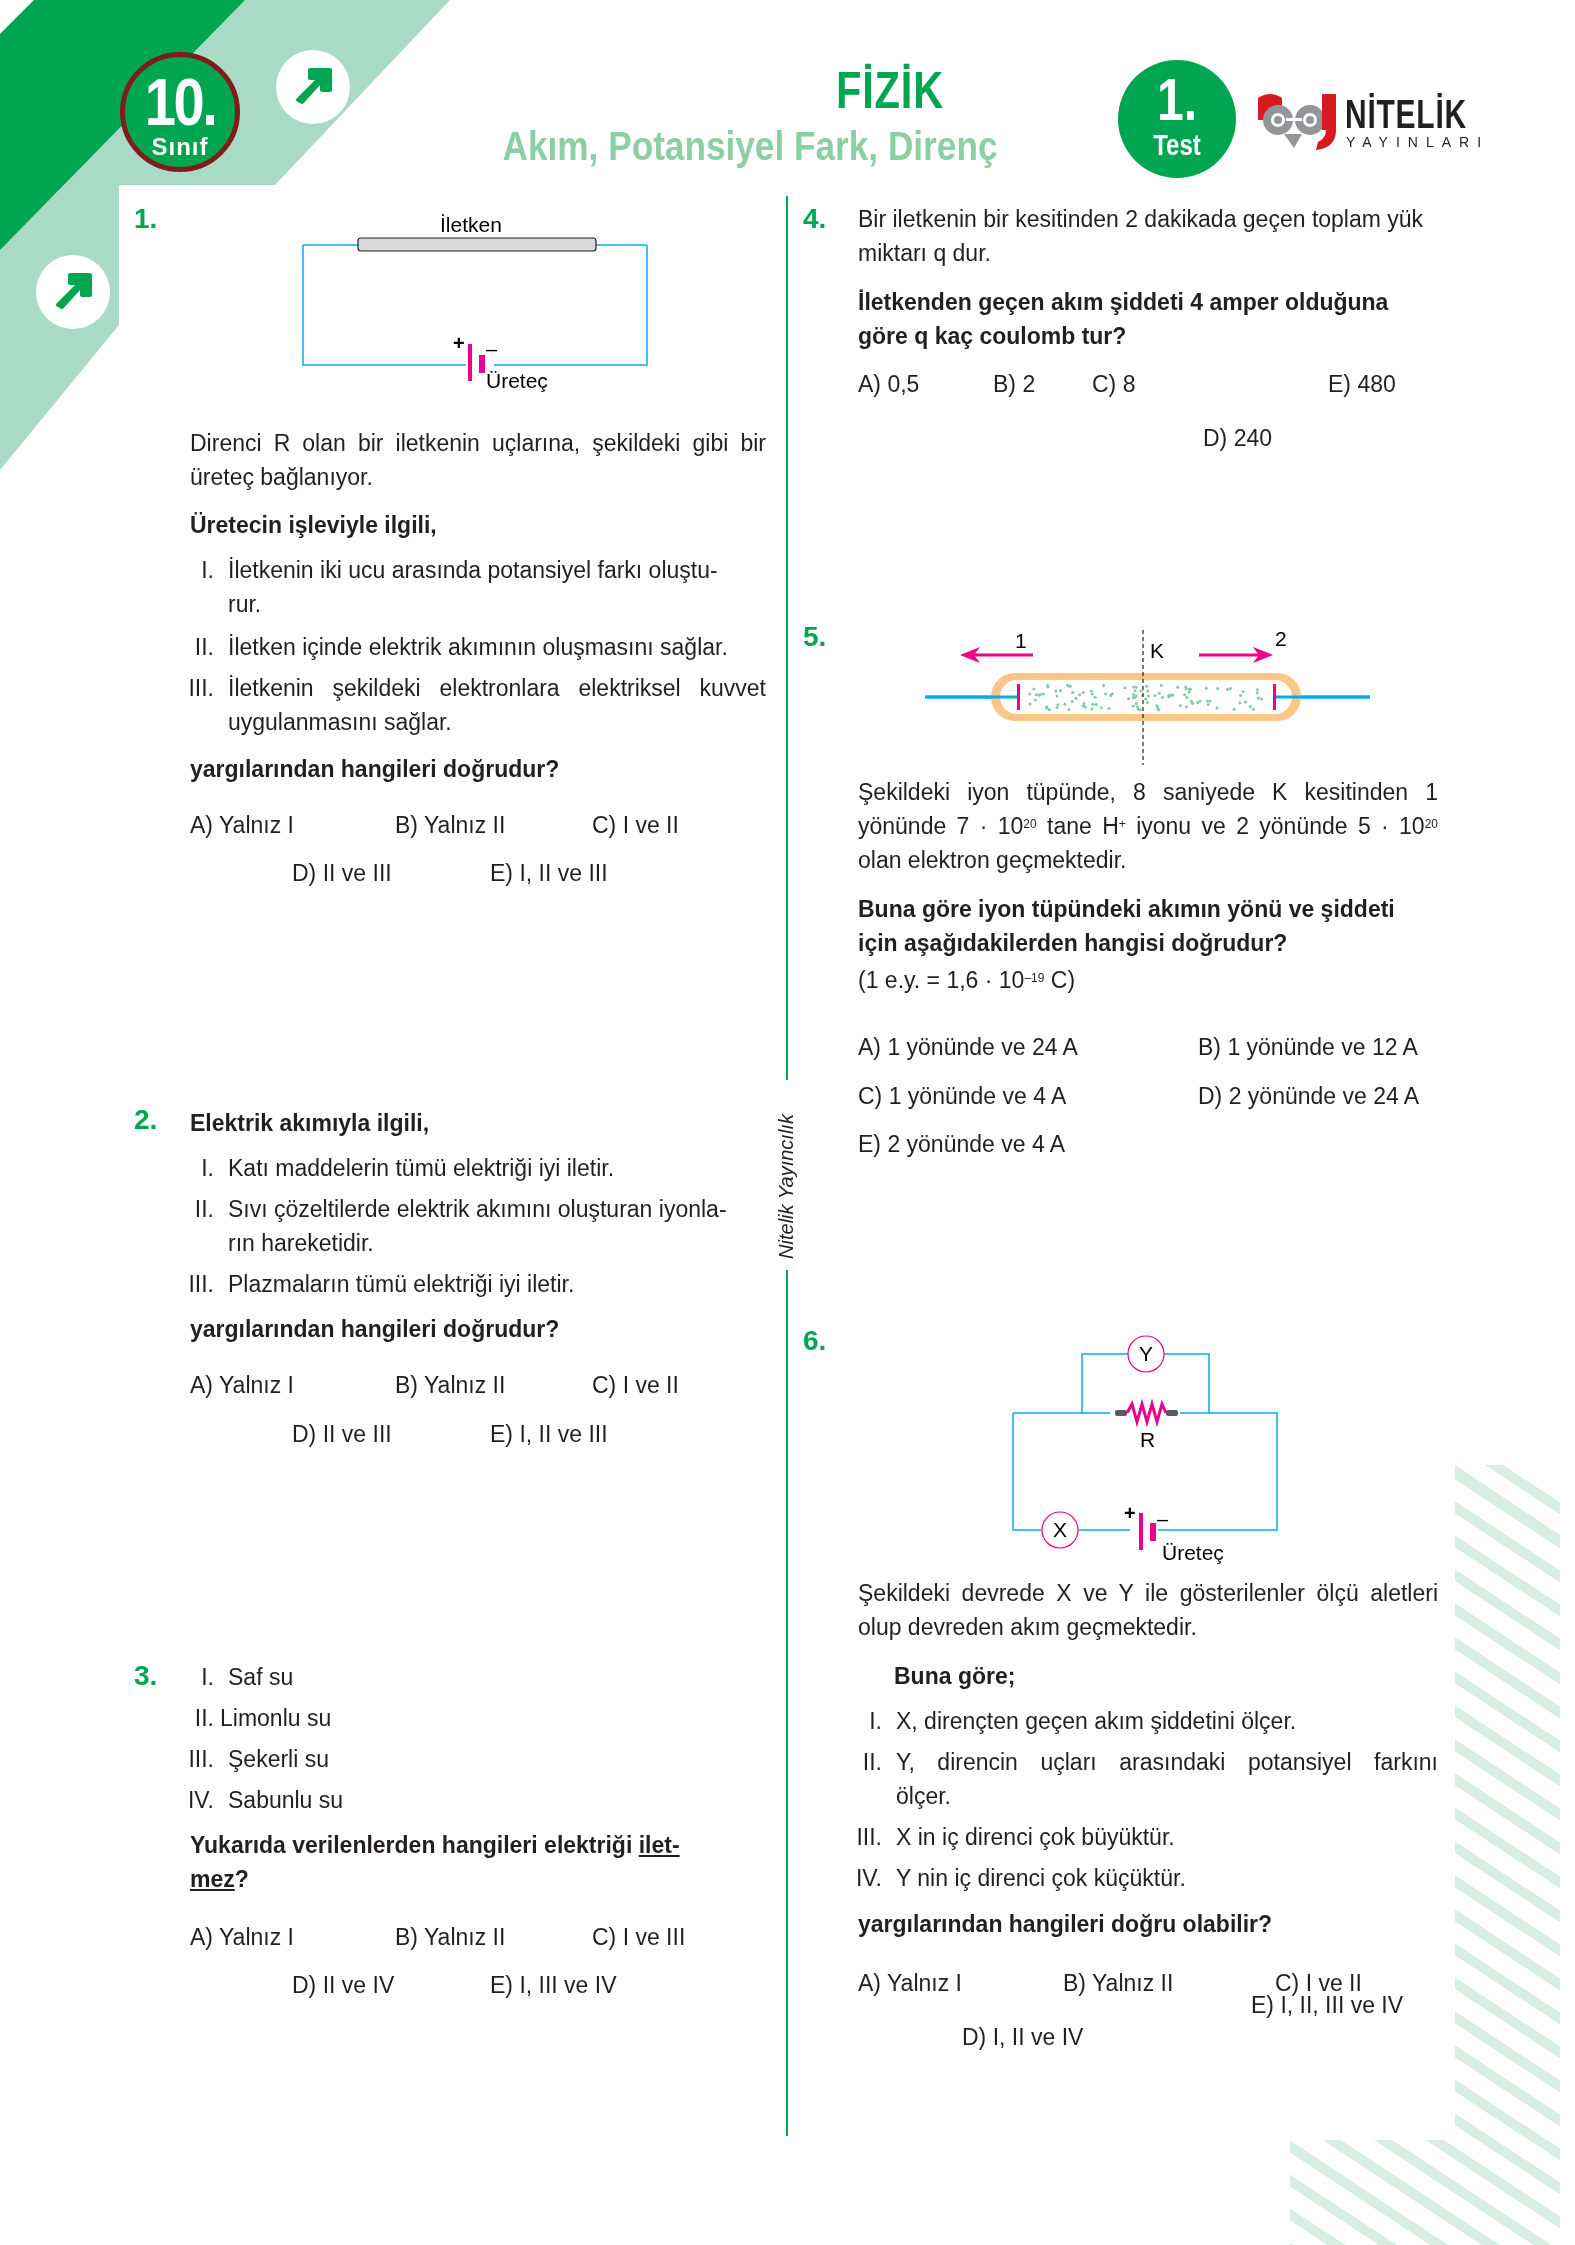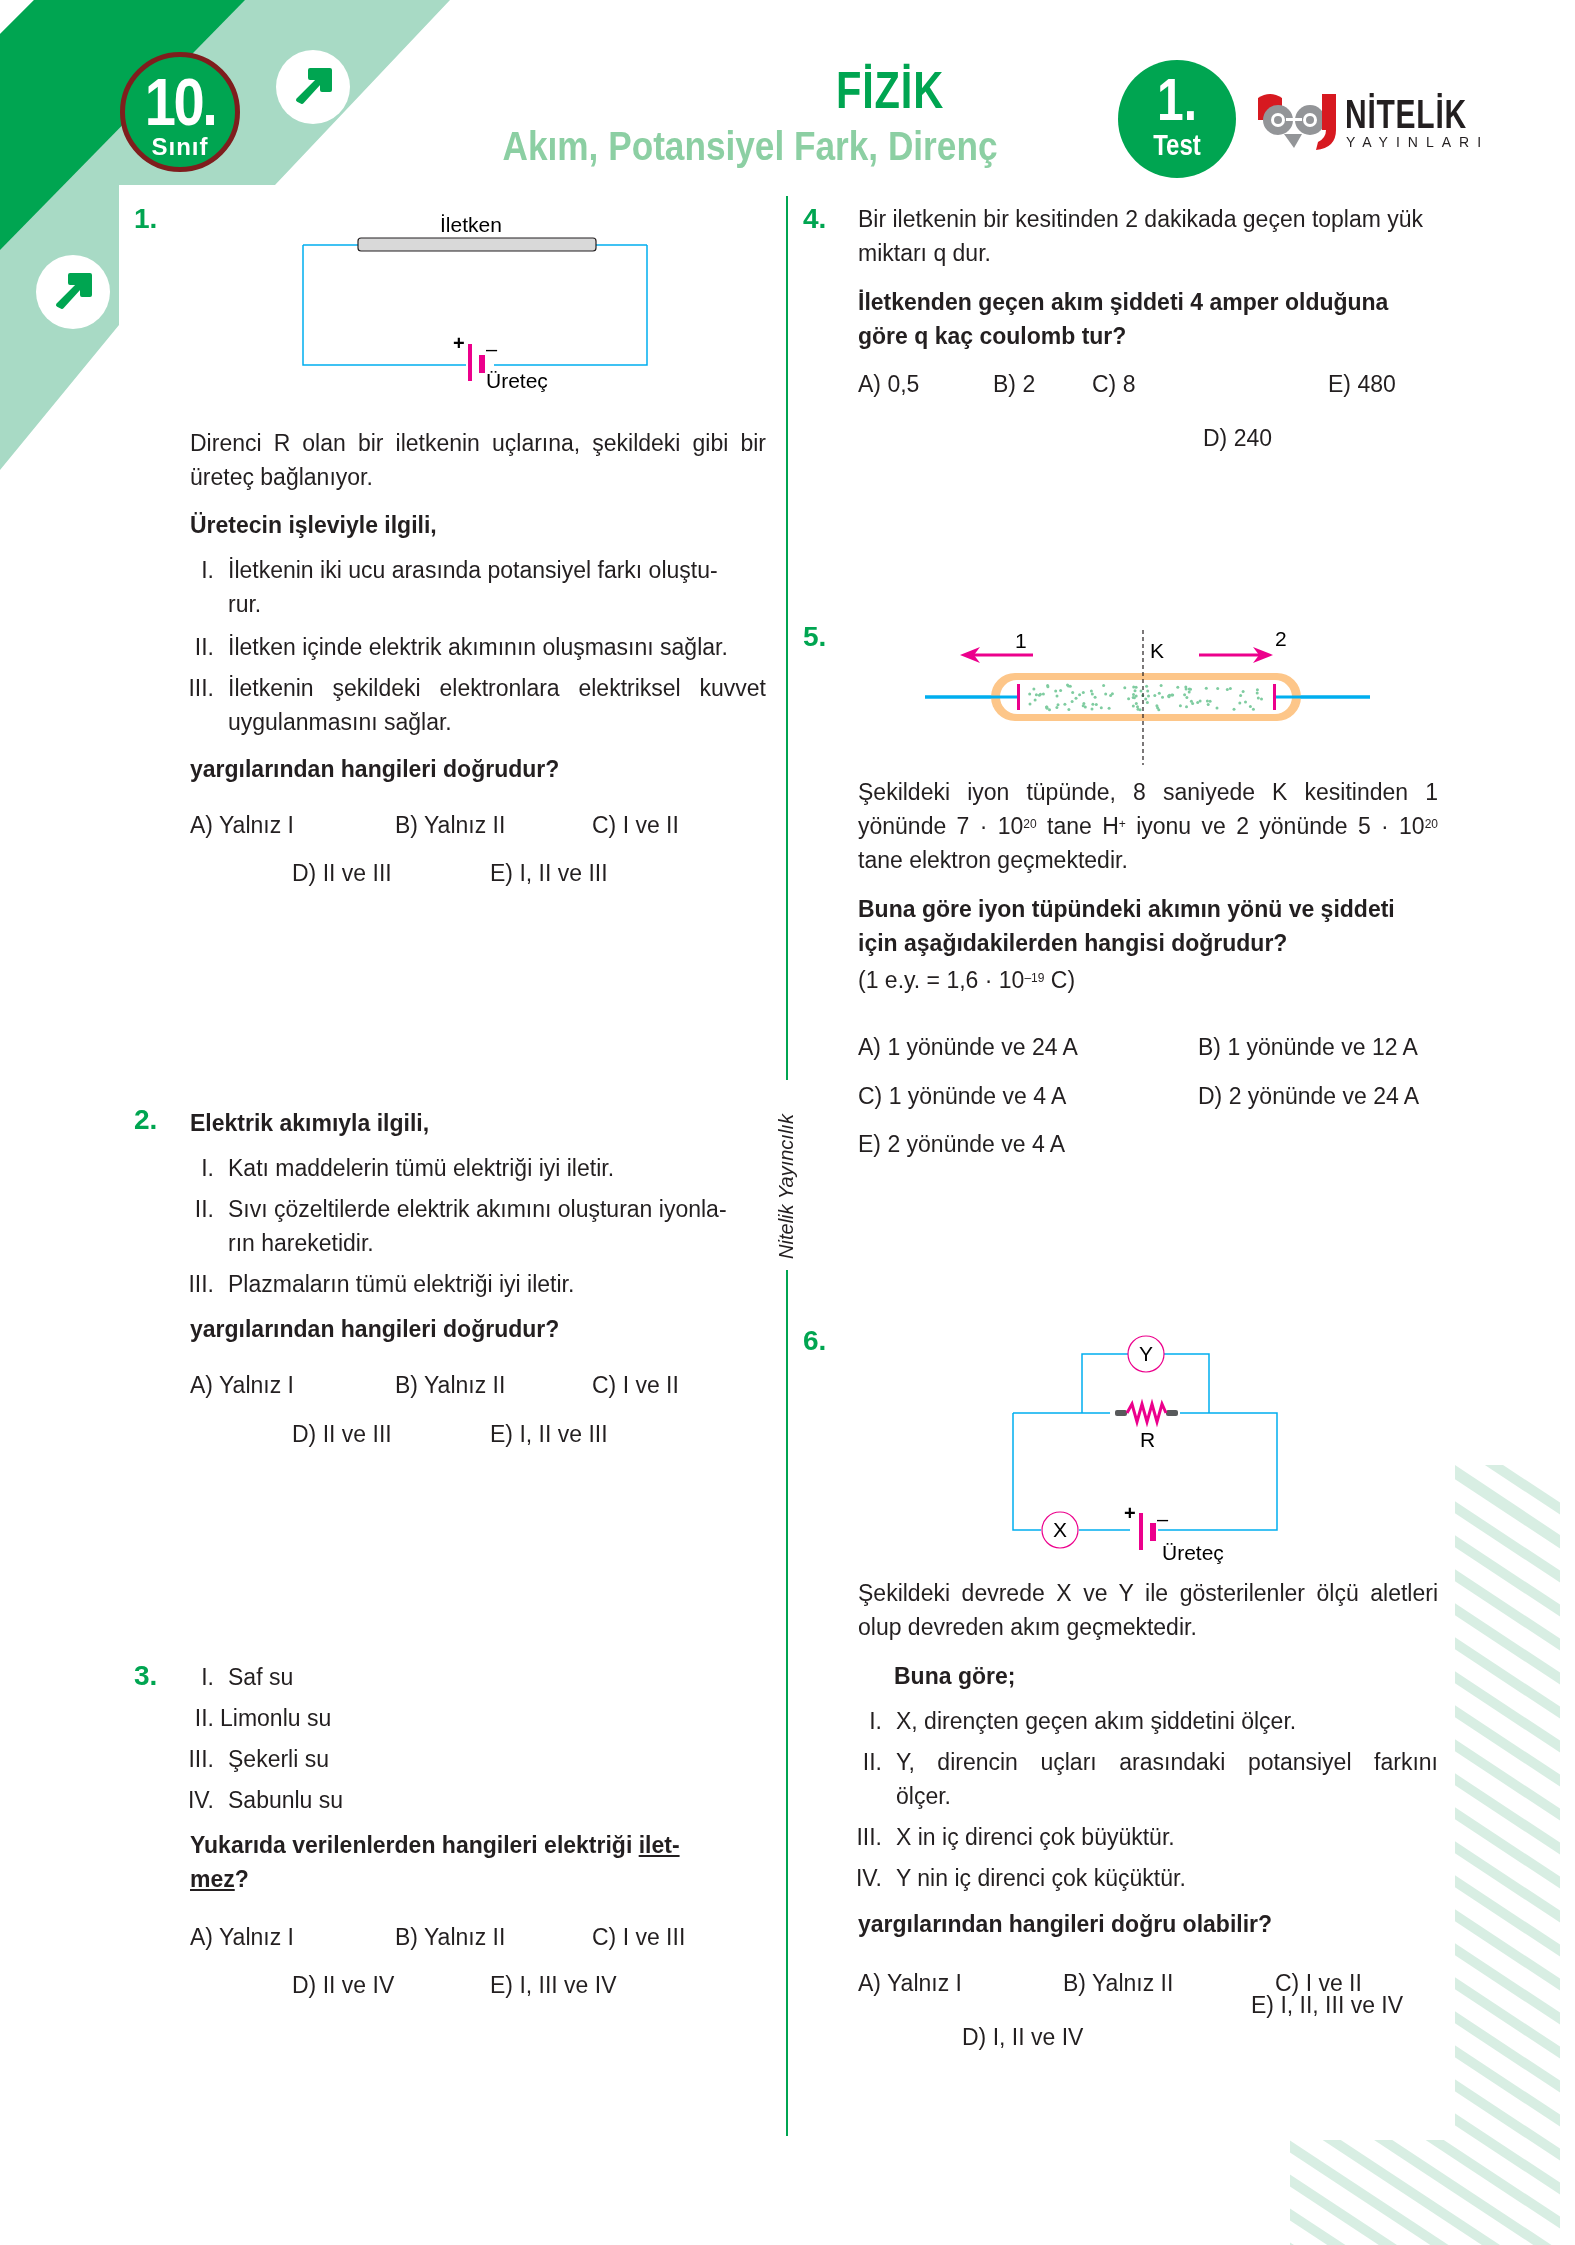--- a/index.html
+++ b/index.html
@@ -324,21 +324,21 @@
   </g>
   <g>
     <line x1="279" y1="35" x2="345" y2="35" stroke="#ec008c" stroke-width="3"></line>
     <polygon points="353,35 333,27 339,35 333,43" fill="#ec008c"></polygon>
   </g>
   <text x="95" y="28" font-size="21" font-family="Liberation Sans, sans-serif">1</text>
   <text x="355" y="26" font-size="21" font-family="Liberation Sans, sans-serif">2</text>
   <text x="230" y="38" font-size="21" font-family="Liberation Sans, sans-serif">K</text>
 </svg>
 <div class="txt just" style="left:858px;top:775px;width:580px;">
-  <span>Şekildeki iyon tüpünde, 8 saniyede K kesitinden 1 yönünde 7 · 10</span><sup>20</sup><span> tane H</span><sup>+</sup><span> iyonu ve 2 yönünde 5 · 10</span><sup>20</sup><span> tane elektron geçmektedir.</span>
+  <span>Şekildeki iyon tüpünde, 8 saniyede K kesitinden 1 yönünde 7 · 10</span><sup>20</sup><span> tane H</span><sup>+</sup><span> iyonu ve 2 yönünde 5 · 10</span><sup>20</sup><span> olan elektron geçmektedir.</span>
 </div>
 <div class="txt bold" style="left:858px;top:892px;width:580px;">Buna göre iyon tüpündeki akımın yönü ve şiddeti için aşağıdakilerden hangisi doğrudur?</div>
 <div class="txt" style="left:858px;top:963px;">
   <span>(1 e.y. = 1,6 · 10</span><sup>–19</sup><span> C)</span>
 </div>
 <div class="opt" style="left:858px;top:1030px;">A) 1 yönünde ve 24 A</div>
 <div class="opt" style="left:1198px;top:1030px;">B) 1 yönünde ve 12 A</div>
 <div class="opt" style="left:858px;top:1079px;">C) 1 yönünde ve 4 A</div>
 <div class="opt" style="left:1198px;top:1079px;">D) 2 yönünde ve 24 A</div>
 <div class="opt" style="left:858px;top:1127px;">E) 2 yönünde ve 4 A</div>

